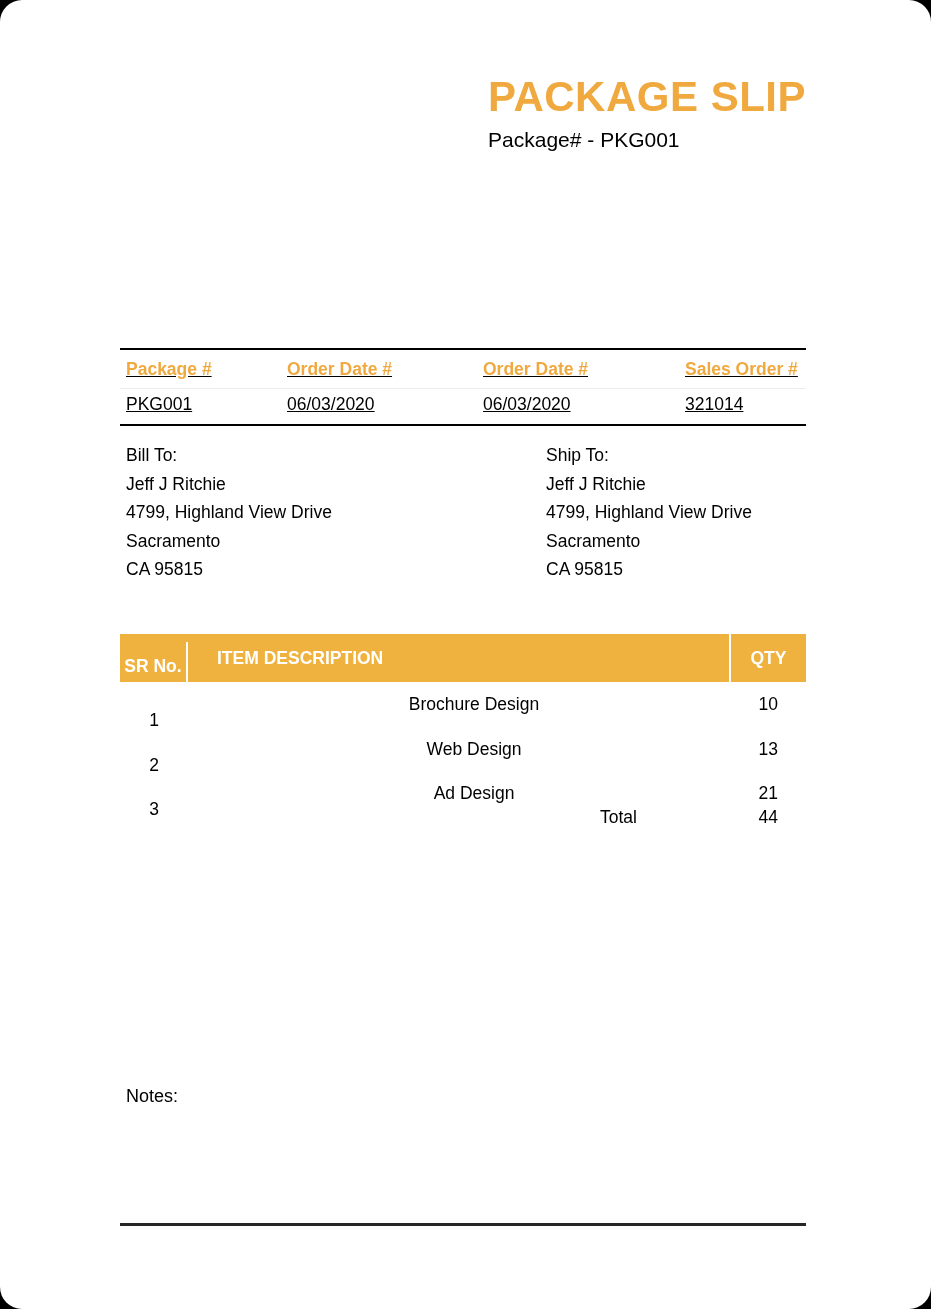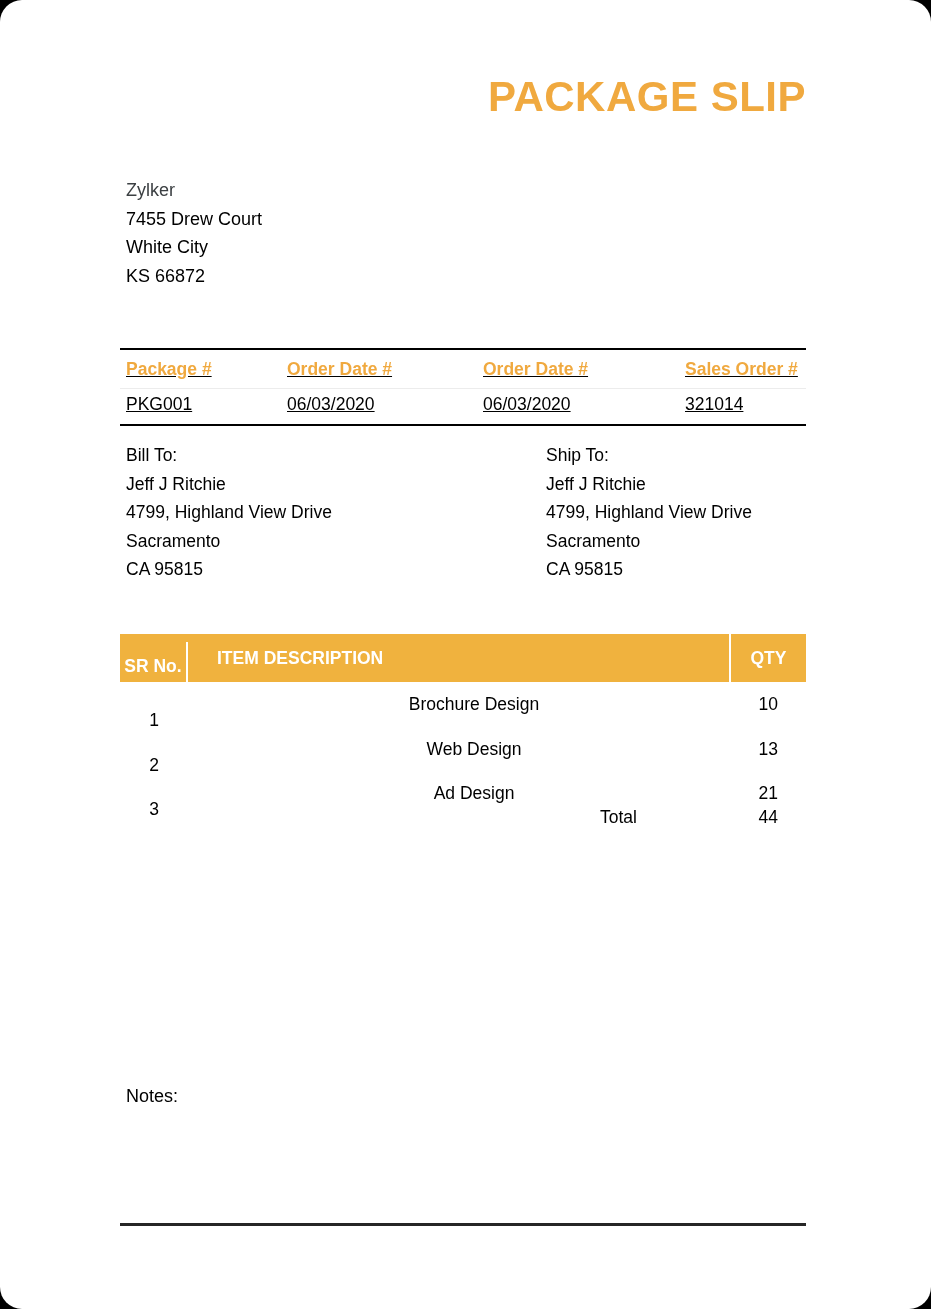--- a/index.html
+++ b/index.html
@@ -69,28 +69,23 @@
   
   .bottom-rule { position:absolute; top:1223px; left:120px; width:686px; height:3px; background:#262626; }
 </style>
 </head>
 <body>
 
 <div class="page">
 
   <div class="doc-header">
     <div class="doc-title">PACKAGE SLIP</div>
+    <div class="doc-subtitle">Package# - PKG001</div>
   </div>
 
-  <div class="company">
-    <div class="company-name">Zylker</div>
-    <div class="addr-line">7455 Drew Court</div>
-    <div class="addr-line">White City</div>
-    <div class="addr-line">KS 66872</div>
-  </div>
 
   <div class="info-table">
     <div class="info-row info-head">
       <div class="info-cell">Package #</div>
       <div class="info-cell">Order Date #</div>
       <div class="info-cell">Order Date #</div>
       <div class="info-cell">Sales Order #</div>
     </div>
     <div class="info-row info-vals">
       <div class="info-cell">PKG001</div>

